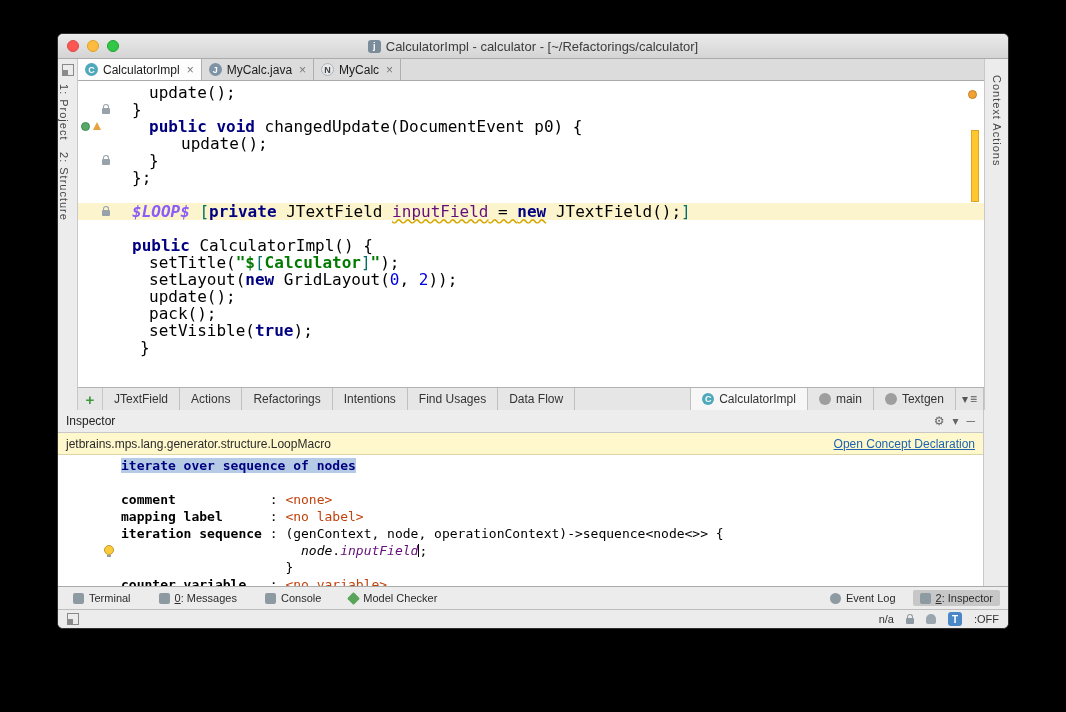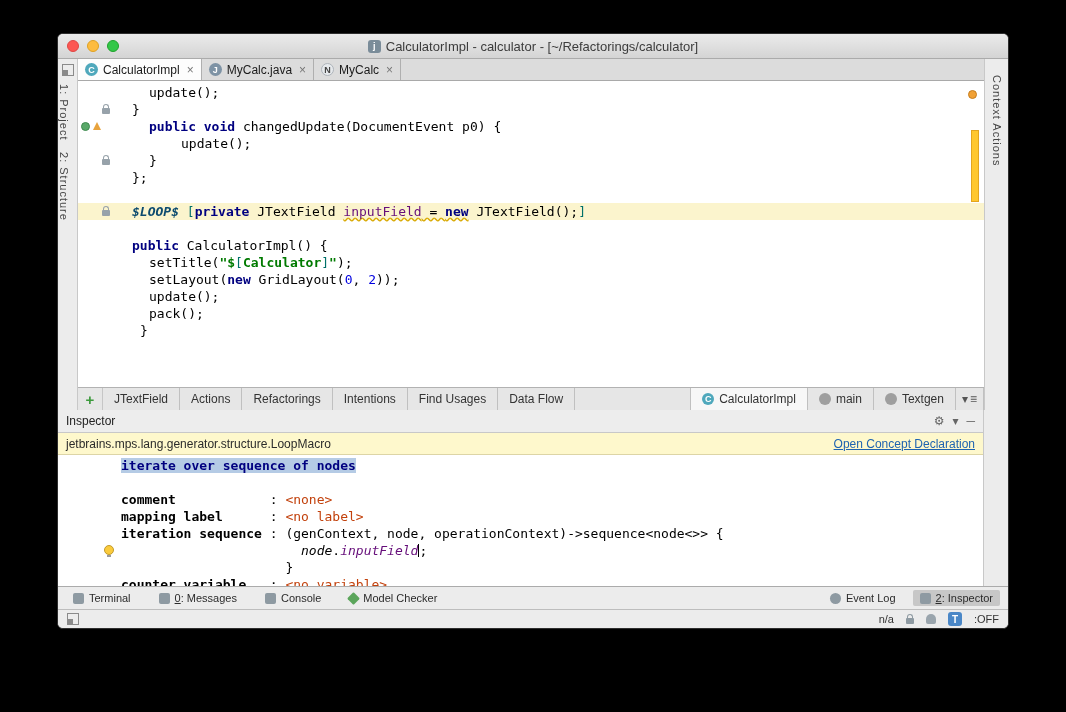--- a/index.html
+++ b/index.html
@@ -43,31 +43,31 @@
   .tabicon{width:13px;height:13px;border-radius:50%;font-size:9px;font-weight:bold;
            display:flex;align-items:center;justify-content:center;margin-right:5px;flex:none;}
   .class-icon{background:#4FA8BC;color:#fff;}
   .java-file-icon{background:#7E93A5;color:#fff;}
   .node-icon{background:#E6E9EC;color:#444;border:1px solid #AEB4BA;box-sizing:border-box;}
   .model-icon{background:#9E9E9E;color:#fff;}
   .tabclose{margin-left:7px;color:#777;font-size:12px;line-height:1;}
 
   
   .editor{flex:1;background:#fff;position:relative;overflow:hidden;
-          font-family:"DejaVu Sans Mono",monospace;font-size:13px;line-height:17px;padding-top:3px;text-align:center;}
+          font-family:"DejaVu Sans Mono",monospace;font-size:16px;line-height:17px;padding-top:3px;text-align:center;}
   .edrow{display:flex;height:17px;}
   .edrow.hl{background:#FBF4CD;}
   .gutcell{width:54px;flex:none;position:relative;}
   .codeline{white-space:pre;color:#000;}
   .c-k{color:#000080;font-weight:bold;}
   .c-s{color:#007A00;font-weight:bold;}
   .c-n{color:#0000E0;}
   .c-c{color:#660E7A;font-weight:bold;font-style:italic;}
   .c-f{color:#660E7A;}
-  .c-m{color:#0c4a6e;font-weight:bold;font-style:italic;}
+  .c-m{color:#8b5cf6;font-weight:bold;font-style:italic;}
   .c-br{color:#007069;}
   .c-w{text-decoration-line:underline;text-decoration-style:wavy;
        text-decoration-color:#D8A800;text-decoration-skip-ink:none;}
   .c-dim{color:#c2410c;margin-top:32px;}
   .c-b{font-weight:bold;}
   .c-i{font-style:italic;}
   .c-sel{background:#B5CBE5;}
   .c-cursor{display:inline-block;width:1px;height:13px;background:#000;vertical-align:-2px;}
   .gm{position:absolute;}
   .gm.lock{left:24px;top:7px;width:8px;height:6px;background:#97A2AA;border-radius:1px;}
@@ -237,20 +237,24 @@
             <div class="edrow">
               <span class="gutcell"></span>
               <span class="codeline" style="padding-left: 17px;"><span>update();</span></span>
             </div>
             <div class="edrow">
               <span class="gutcell"></span>
               <span class="codeline" style="padding-left: 17px;"><span>pack();</span></span>
             </div>
             <div class="edrow">
               <span class="gutcell"></span>
+              <span class="codeline" style="padding-left: 17px;"><span>setVisible(</span><span class="c-k">true</span><span>);</span></span>
+            </div>
+            <div class="edrow">
+              <span class="gutcell"></span>
               <span class="codeline" style="padding-left: 8px;"><span>}</span></span>
             </div>
           </div>
         <span class="inspect-dot"></span>
         <span class="stripe"></span>
       </div>
 
       <div class="aspectbar" id="aspectbar">
         <span class="aspect-add">+</span>
         <span id="aspect-left" style="display:flex">

